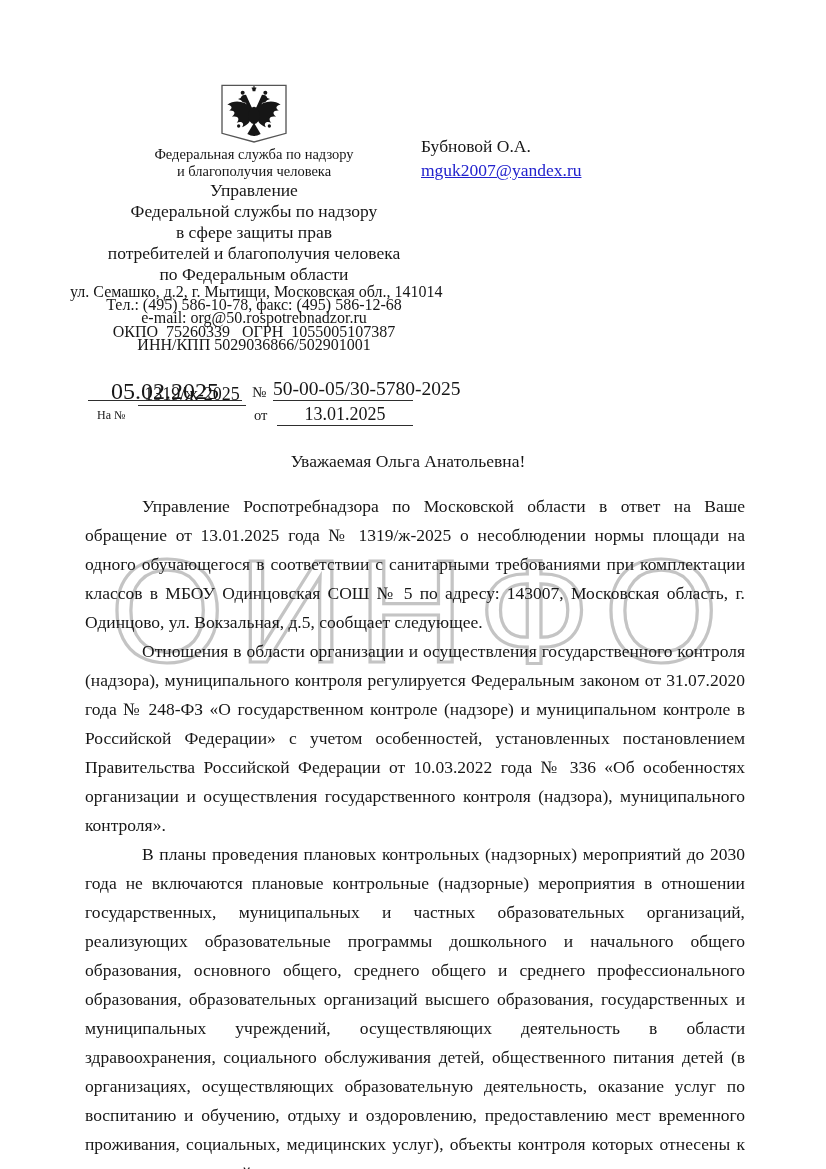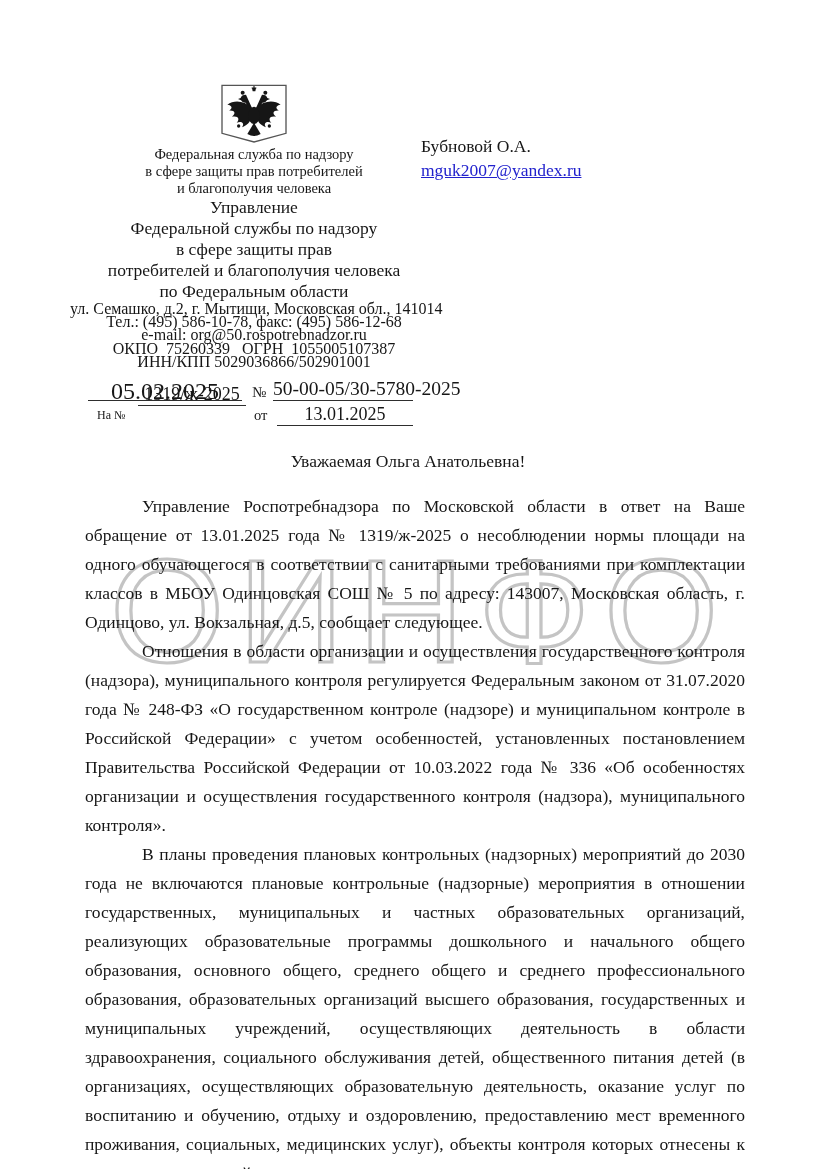--- a/index.html
+++ b/index.html
@@ -66,21 +66,20 @@
           <path d="M46,35 C36,25 20,23 10,31 C18,32 18,37 12,40 C22,39 23,45 17,49 C27,47 29,53 24,58 C33,55 36,60 32,65 C40,62 44,57 46,51 Z"></path>
           <path d="M54,35 C64,25 80,23 90,31 C82,32 82,37 88,40 C78,39 77,45 83,49 C73,47 71,53 76,58 C67,55 64,60 68,65 C60,62 56,57 54,51 Z"></path>
           <ellipse cx="50" cy="47" rx="8.5" ry="13"></ellipse>
           <path d="M50,58 L40,75 Q50,81 60,75 Z"></path>
           <circle cx="27" cy="63" r="2.5"></circle>
           <circle cx="73" cy="63" r="2.5"></circle>
         </g>
       </svg>
     </div>
     <div class="agency-line">Федеральная служба по надзору</div>
-    <div class="agency-line">в сфере защиты прав потребителей</div>
     <div class="agency-line">и благополучия человека</div>
     <div class="dept-line">Управление</div>
     <div class="dept-line">Федеральной службы по надзору</div>
     <div class="dept-line">в сфере защиты прав</div>
     <div class="dept-line">потребителей и благополучия человека</div>
     <div class="dept-line">по Федеральным области</div>
     <div class="contact-line">ул. Семашко, д.2, г. Мытищи, Московская обл., 141014</div>
     <div class="contact-line">Тел.: (495) 586-10-78, факс: (495) 586-12-68</div>
     <div class="contact-line">e-mail: org@50.rospotrebnadzor.ru</div>
     <div class="contact-line">ОКПО  75260339   ОГРН  1055005107387</div>

